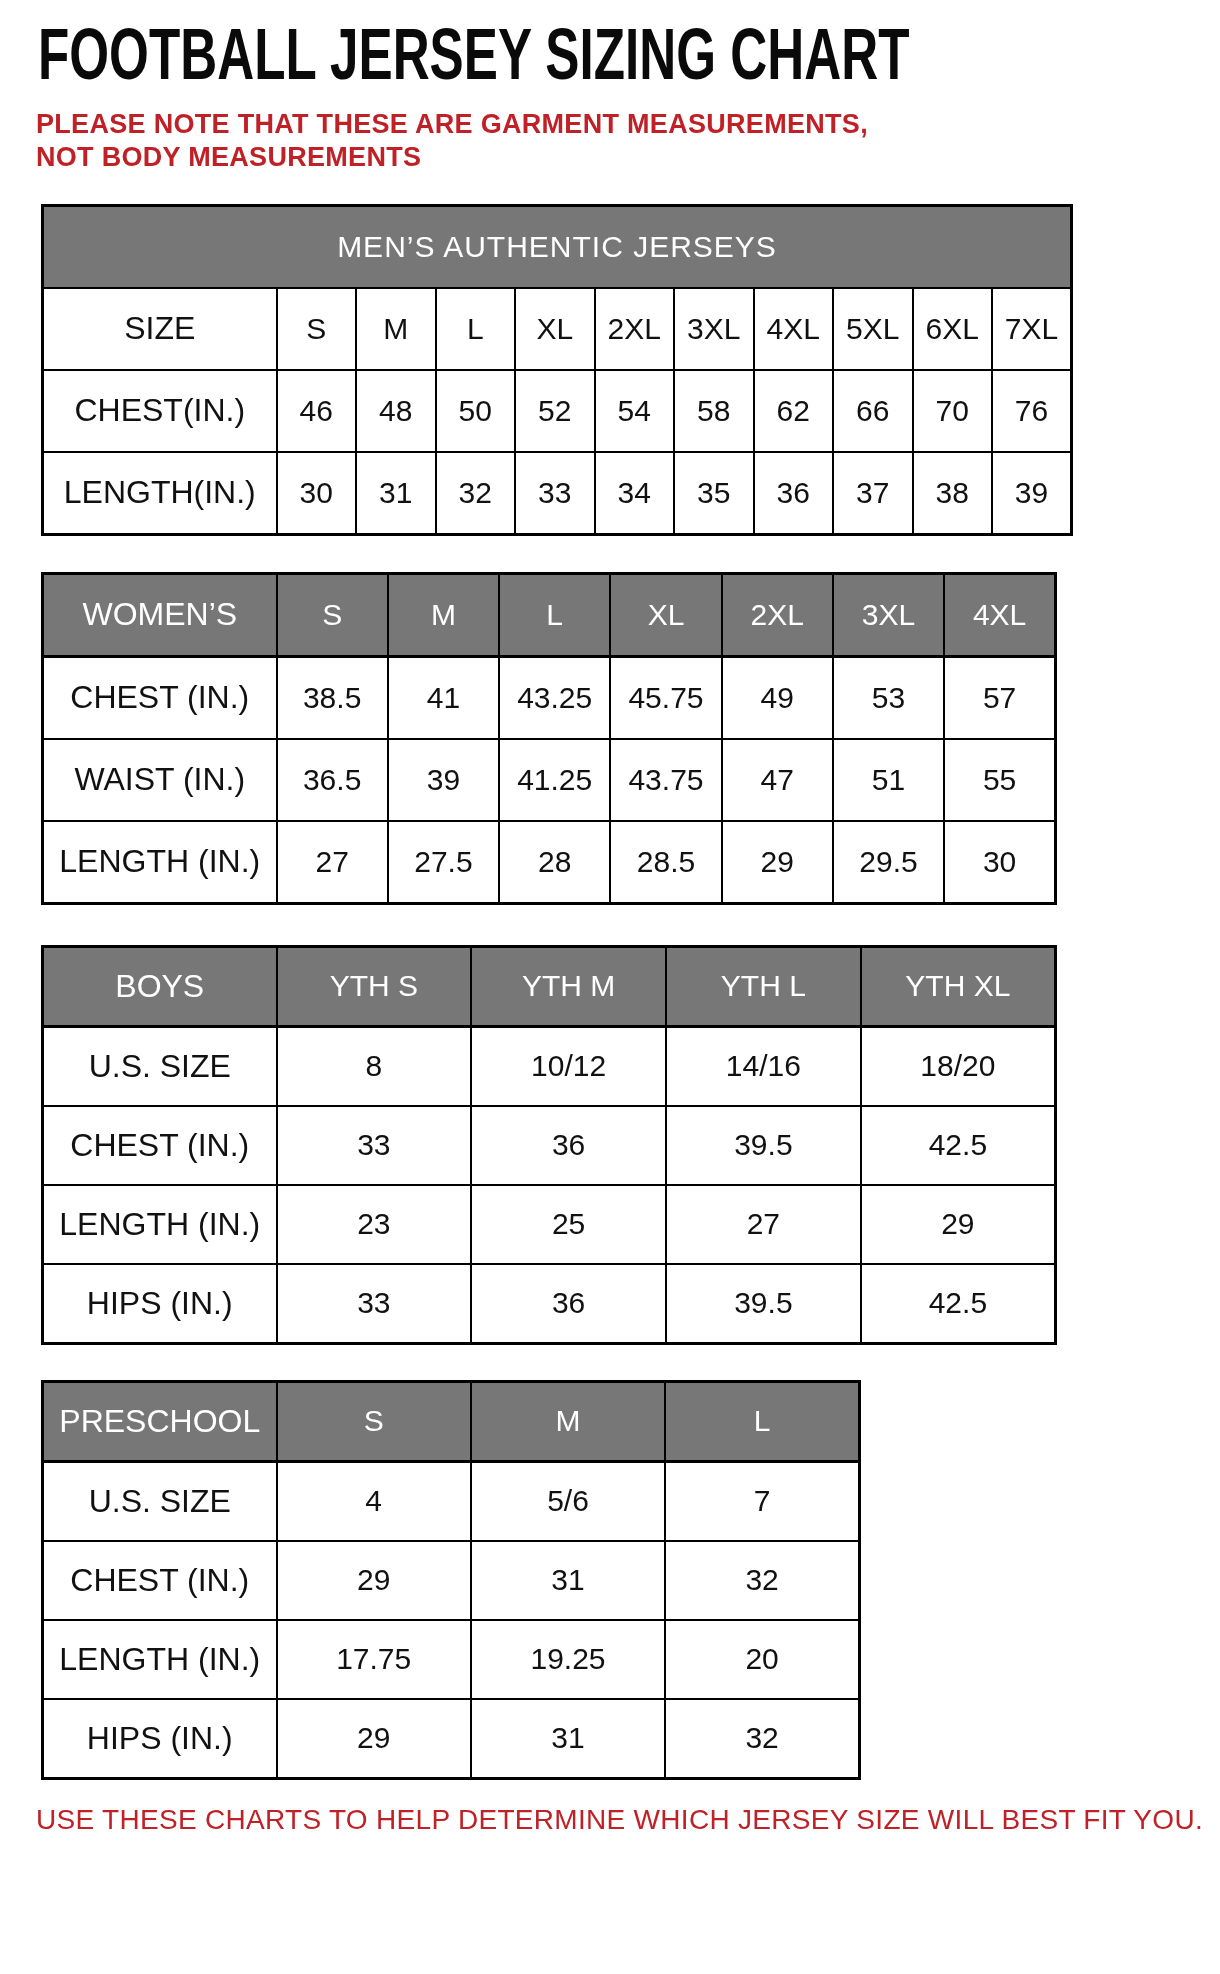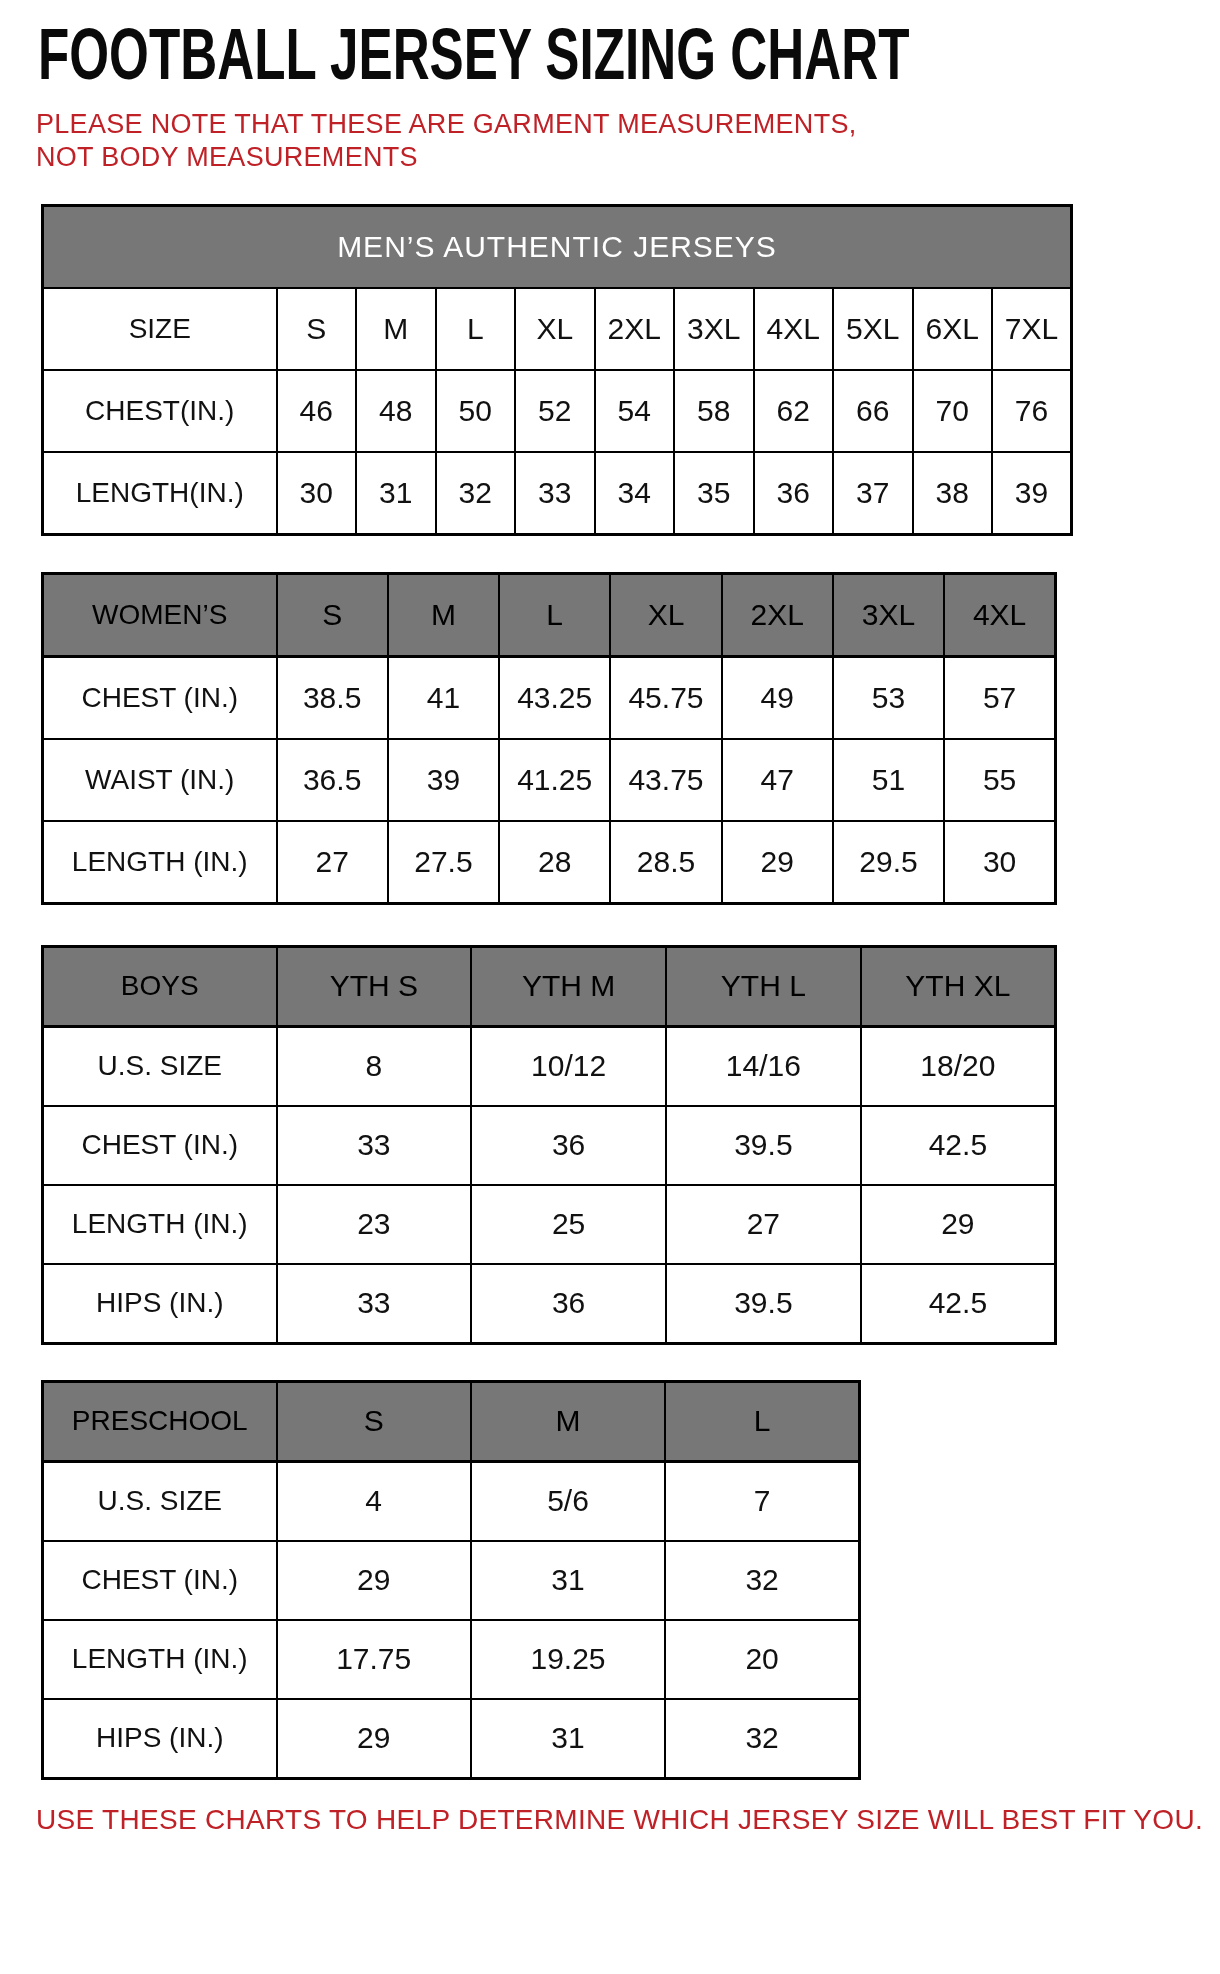--- a/index.html
+++ b/index.html
@@ -30,53 +30,54 @@
   }
 
   
   .note{
     margin:22px 0 0 36px;
     max-width:880px;
     font-size:27px;
     line-height:1.22;
     color:var(--red);
     letter-spacing:0.3px;
+    font-weight:bold;
   }
 
   
   table.sizing-table{
     border-collapse:collapse;
     table-layout:fixed;
     margin-left:41px;
     border:3px solid var(--border);
   }
   .sizing-table td{
     border:2px solid var(--border);
     text-align:center;
     vertical-align:middle;
     font-size:30px;
     padding:0;
     color:var(--ink);
     overflow:hidden;
   }
   .sizing-table td.row-label{
-    font-size:28px;
+    font-size:32px;
     white-space:pre-line;
     padding:0 14px;
   }
   .banner-cell{
     background:var(--gray);
     color:#ffffff !important;
     font-size:42px;
     letter-spacing:1px;
     height:88px;
   }
   .gray-header .header-row td{
     background:var(--gray);
-    color:#000000;
+    color:#ffffff;
     border-bottom:3px solid var(--border);
   }
   .t-mens{width:1032px;margin-top:30px;}
   .t-mens td{height:80px;}
   .t-mens .header-row td{background:#ffffff;color:var(--ink);}
   .t-womens{width:1016px;margin-top:36px;}
   .t-womens td{height:80px;}
   .t-boys{width:1016px;margin-top:40px;padding-left:24px;}
   .t-boys td{height:77px;}
   .t-preschool{width:820px;margin-top:35px;border-radius:6px;}

